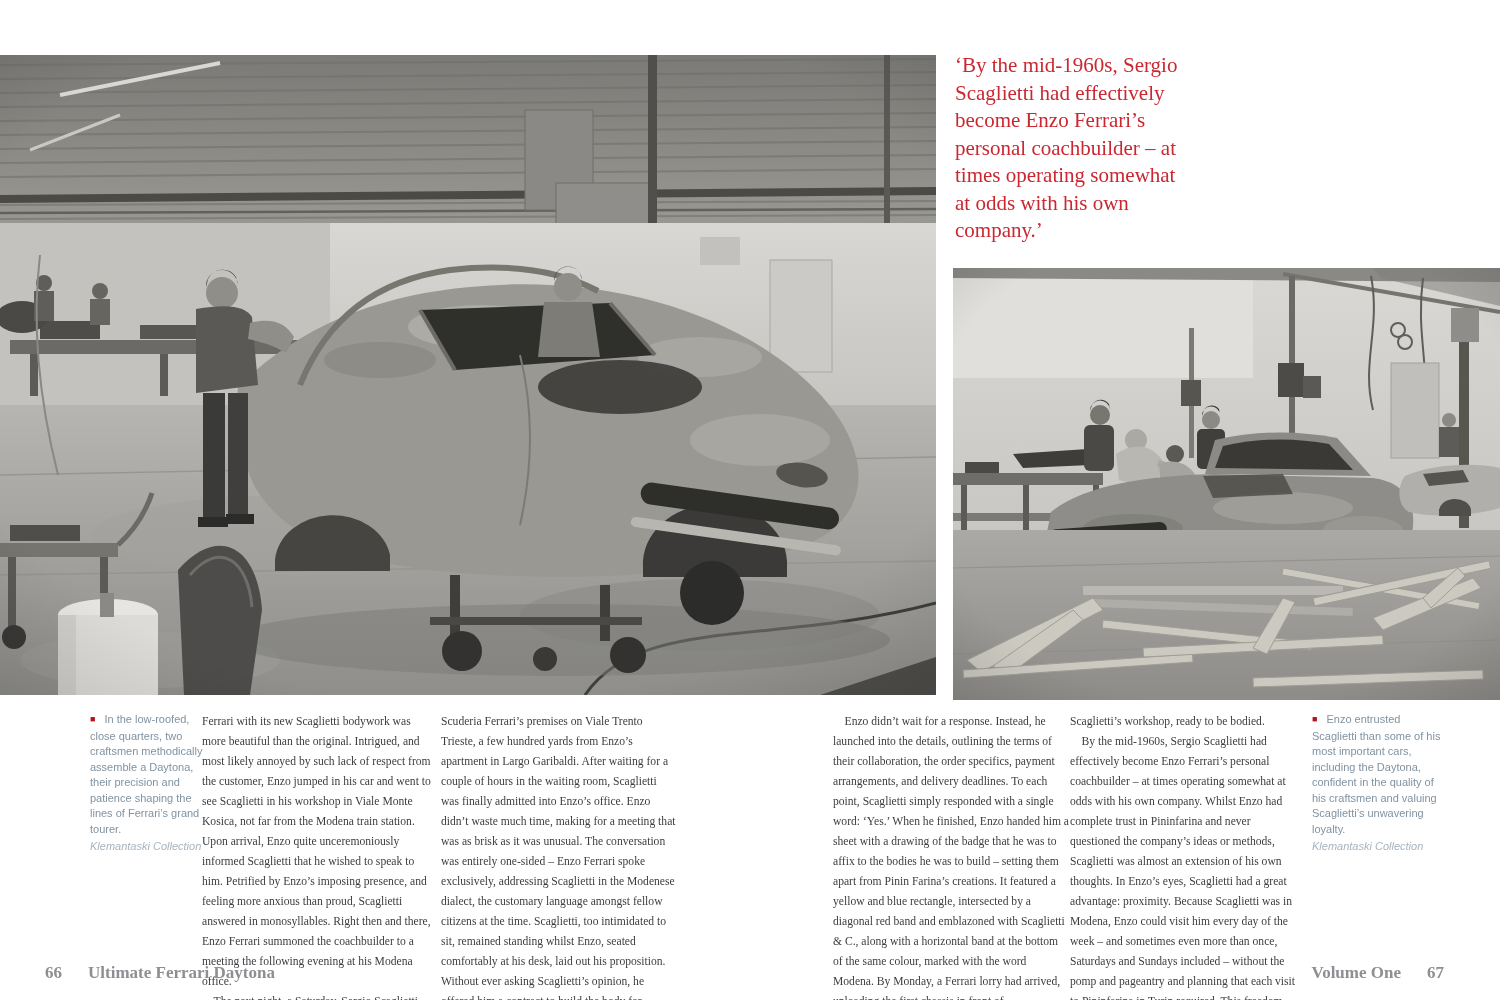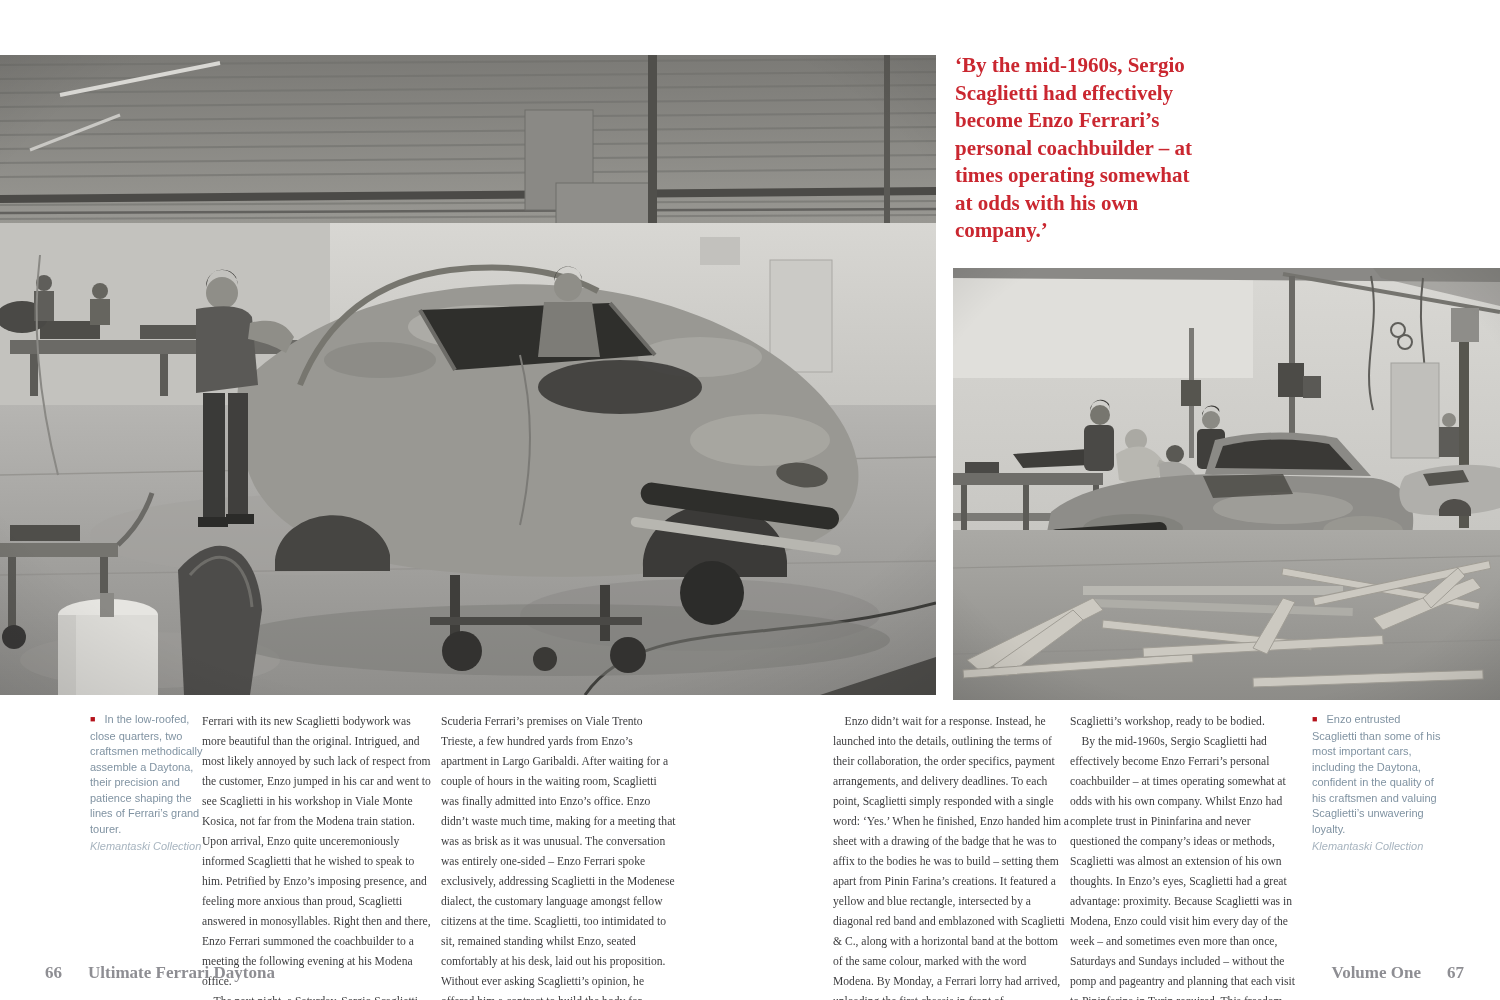--- a/index.html
+++ b/index.html
@@ -7,36 +7,36 @@
         font-family:"Liberation Serif", serif;}
   .title{position:absolute;left:85px;top:4px;margin:0;
          font-family:"Liberation Serif", serif;font-weight:400;
          font-variant:small-caps;letter-spacing:3px;
          font-size:28px;color:#96969c;}
   .photo{position:absolute;margin:0;padding:0;overflow:hidden;background:#b9b8b4;}
   .photo svg{display:block;width:100%;height:100%;}
   .photo-left{left:0;top:55px;width:936px;height:640px;}
   .photo-right{left:953px;top:268px;width:547px;height:432px;}
   .pull-quote{position:absolute;left:955px;top:52px;width:320px;margin:0;
-              color:#ca2730;font-size:21px;line-height:27.5px;white-space:pre-line;font-weight:bold;}
+              color:#ca2730;font-size:21px;line-height:27.5px;white-space:pre-line;}
   .caption{position:absolute;font-family:"Liberation Sans", sans-serif;
            font-size:11px;line-height:15.5px;color:#8093a2;}
   .caption-left{left:90px;top:712px;width:116px;}
   .caption-right{left:1312px;top:712px;width:134px;}
   .caption .bullet{color:#b5121b;font-size:9px;margin-right:9px;position:relative;top:-1px;}
   .caption .credit{display:block;font-style:italic;color:#a7b4bf;margin-top:2px;}
   .body-col{position:absolute;top:712px;white-space:pre-wrap;
             font-size:11.6px;line-height:20px;color:#3d3d3f;}
   .col1{left:202px;width:233px;}
   .col2{left:441px;width:235px;}
   .col3{left:833px;width:236px;}
   .col4{left:1070px;width:233px;}
   .footer{position:absolute;top:963px;color:#8e8e93;font-size:17px;font-weight:bold;}
   .footer-left{left:45px;}
-  .footer-right{right:36px;text-align:left;}
+  .footer-right{right:56px;text-align:left;}
   .footer .pagenum{display:inline-block;}
   .footer-left .pagenum{margin-right:26px;}
   .footer-right .pagenum{margin-left:26px;}
 </style>
 </head>
 <body>
 
 <div class="page">
 
 

